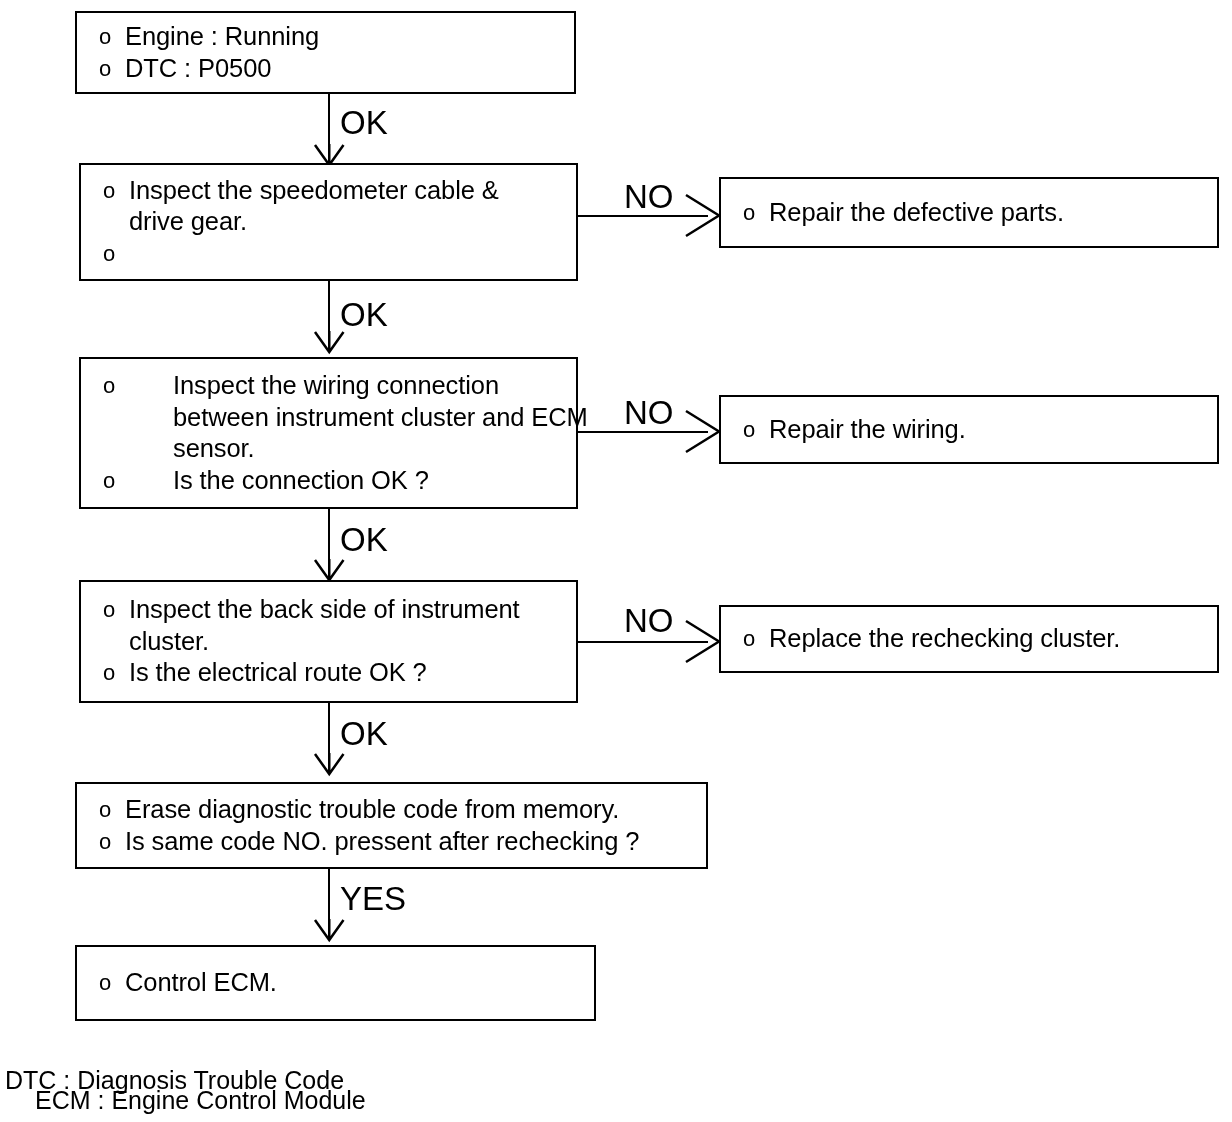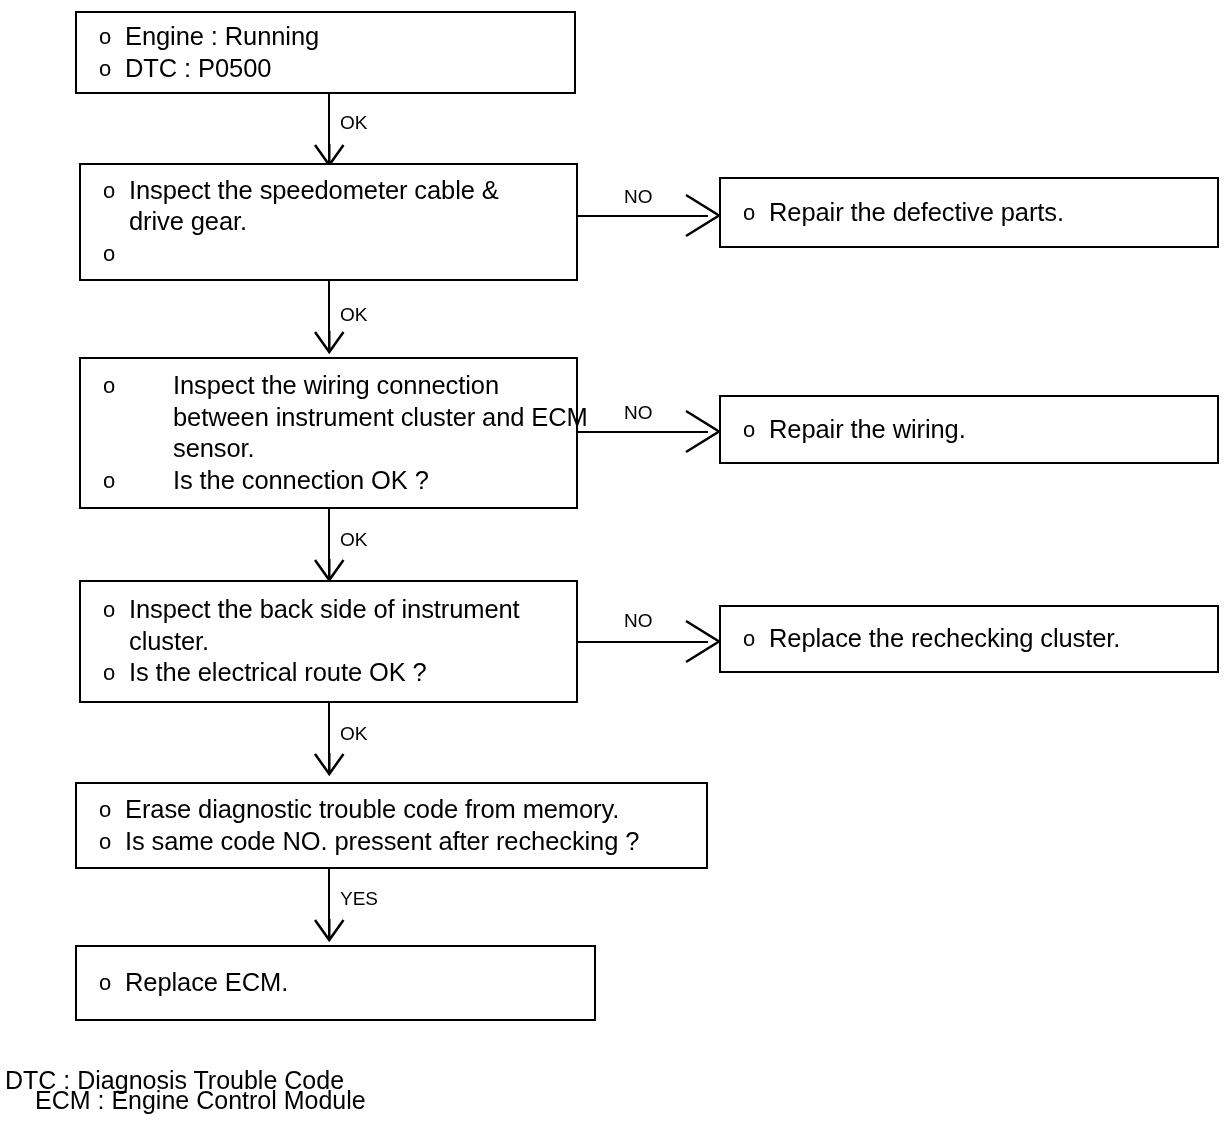--- a/index.html
+++ b/index.html
@@ -85,21 +85,21 @@
   .conn-h {
     position: absolute;
     height: 0;
     border-top: 2.5px solid #000000;
   }
   .arrow-right svg { display: block; overflow: visible; }
   .arrow-right { position: absolute; }
 
   .edge-label {
     position: absolute;
-    font-size: 19px;
+    font-size: 33px;
     line-height: 25px;
     white-space: nowrap;
     text-align: center;
   }
 
   .legend {
     position: absolute;
     left: 5px;
     font-size: 25px;
     line-height: 32px;
@@ -264,20 +264,20 @@
   <div class="arrow-down" style="left:328px; top:919px;">
     <svg width="34" height="24" viewBox="0 0 34 24">
       <path d="M 1.25 0 L 1.25 19 M -13 1 L 1.25 21 L 15.5 1" fill="none" stroke="#000" stroke-width="2.5"></path>
     </svg>
   </div>
   <div class="edge-label" style="left:340px; top:886px;">YES</div>
 
   <div class="node" id="node-replace-ecm">
     <div class="line">
       <span class="bullet">o</span>
-      <span class="ltext">Replace ECM.</span>
+      <span class="ltext">Control ECM.</span>
     </div>
   </div>
 
   <div class="legend" id="legend-dtc">DTC : Diagnosis Trouble Code</div>
   <div class="legend" id="legend-ecm">ECM : Engine Control Module</div>
 
 </div>
 
 </body></html>

